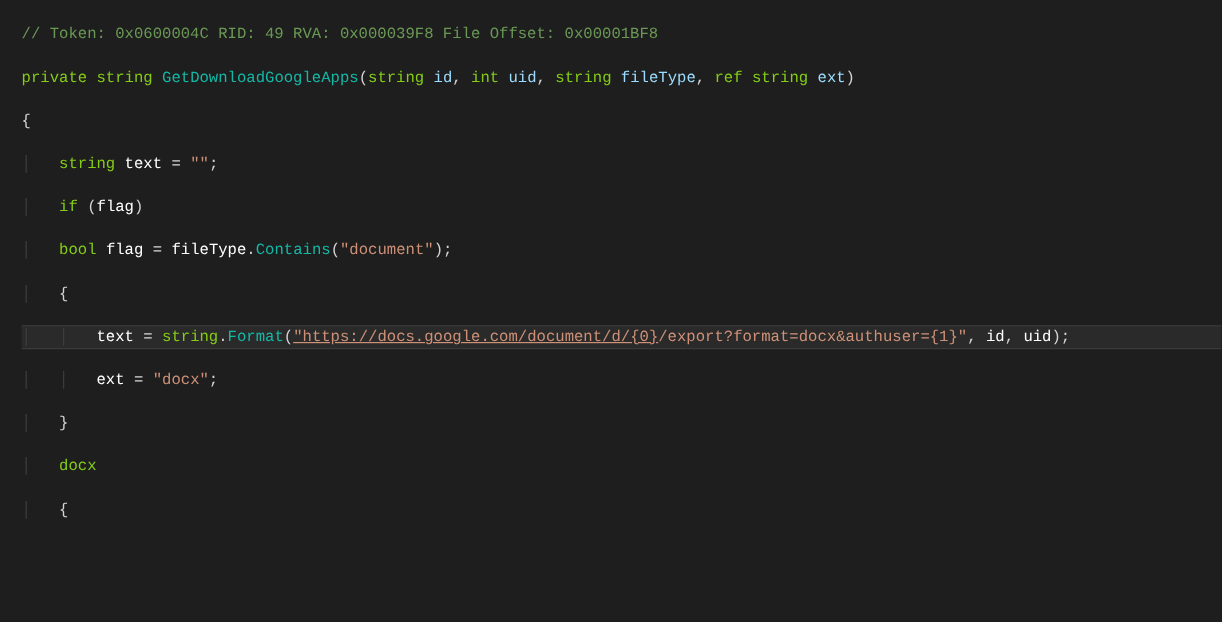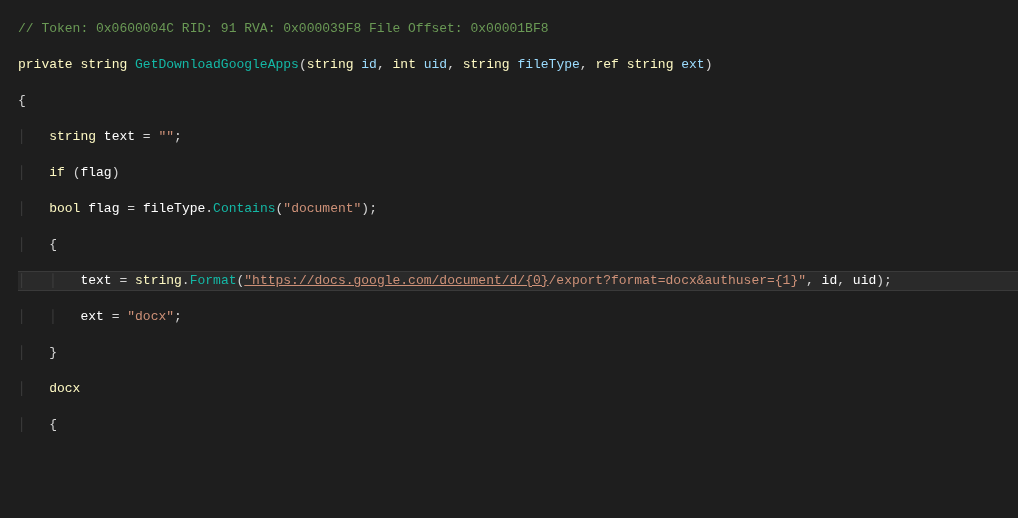--- a/index.html
+++ b/index.html
@@ -1,34 +1,34 @@
 <!DOCTYPE html>
 <html><head>
 <meta charset="utf-8">
 <style>
   html,body{margin:0;padding:0;background:#1e1e1e;color:#d4d4d4;font-family:Consolas,"Courier New",monospace;font-size:13px;line-height:18px;width:1018px;height:518px;overflow:hidden}
   .editor{padding:2px 0 2px 18px;white-space:pre}
   .tok-comment{color:#6a9955}
-  .tok-keyword{color:#fef9c3}
+  .tok-keyword{color:#84cc16}
   .tok-method{color:#14b8a6}
   .tok-param{color:#9cdcfe}
   .tok-var{color:#ffffff}
   .tok-string{color:#ce9178}
   .tok-link{color:#ce9178;text-decoration:underline}
   .tok-punc{color:#d4d4d4}
   .brace{color:#d4d4d4}
   .guide{color:#404040}
   .line{display:block}
   .cursor-line{background:#2a2a2a;border-top:1px solid #3a3a3a;border-bottom:1px solid #3a3a3a;margin:-1px 0}
 </style>
 </head>
 <body>
 
 <div class="editor">
-<span class="line"><span class="tok-comment">// Token: 0x0600004C RID: 91 RVA: 0x000039F8 File Offset: 0x00001BF8</span></span>
+<span class="line"><span class="tok-comment">// Token: 0x0600004C RID: 49 RVA: 0x000039F8 File Offset: 0x00001BF8</span></span>
 <span class="line"><span class="tok-keyword">private</span> <span class="tok-keyword">string</span> <span class="tok-method">GetDownloadGoogleApps</span><span class="tok-punc">(</span><span class="tok-keyword">string</span> <span class="tok-param">id</span><span class="tok-punc">, </span><span class="tok-keyword">int</span> <span class="tok-param">uid</span><span class="tok-punc">, </span><span class="tok-keyword">string</span> <span class="tok-param">fileType</span><span class="tok-punc">, </span><span class="tok-keyword">ref</span> <span class="tok-keyword">string</span> <span class="tok-param">ext</span><span class="tok-punc">)</span></span>
 <span class="line"><span class="brace">{</span></span>
 <span class="line"><span class="guide">│   </span><span class="tok-keyword">string</span> <span class="tok-var">text</span><span> = </span><span class="tok-string">""</span><span>;</span></span>
 <span class="line"><span class="guide">│   </span><span class="tok-keyword">if</span><span> (</span><span class="tok-var">flag</span><span>)</span></span>
 <span class="line"><span class="guide">│   </span><span class="tok-keyword">bool</span> <span class="tok-var">flag</span><span> = </span><span class="tok-var">fileType</span><span>.</span><span class="tok-method">Contains</span><span>(</span><span class="tok-string">"document"</span><span>)</span><span>;</span></span>
 <span class="line"><span class="guide">│   </span><span class="brace">{</span></span>
 <span class="line cursor-line"><span class="guide">│   │   </span><span class="tok-var">text</span><span> = </span><span class="tok-keyword">string</span><span>.</span><span class="tok-method">Format</span><span>(</span><span class="tok-link">"https://docs.google.com/document/d/{0}</span><span class="tok-string">/export?format=docx&amp;authuser={1}"</span><span>, </span><span class="tok-var">id</span><span>, </span><span class="tok-var">uid</span><span>)</span><span>;</span></span>
 <span class="line"><span class="guide">│   │   </span><span class="tok-var">ext</span><span> = </span><span class="tok-string">"docx"</span><span>;</span></span>
 <span class="line"><span class="guide">│   </span><span class="brace">}</span></span>
 <span class="line"><span class="guide">│   </span><span class="tok-keyword">docx</span></span>

